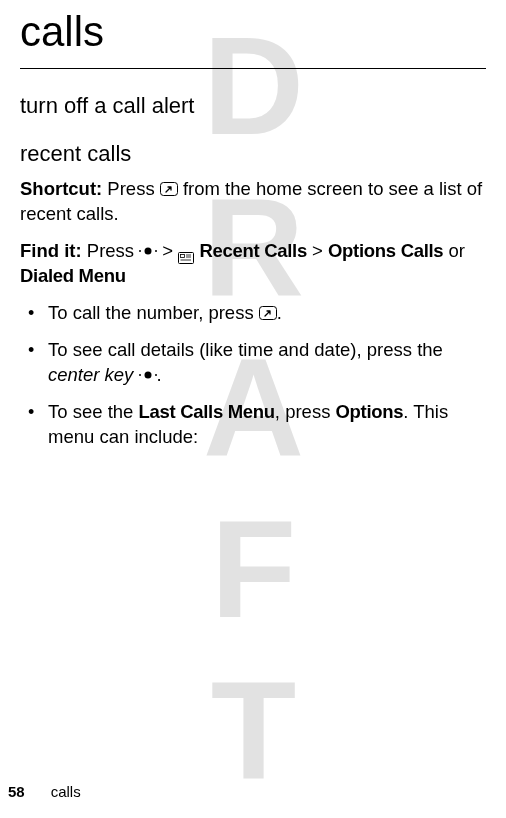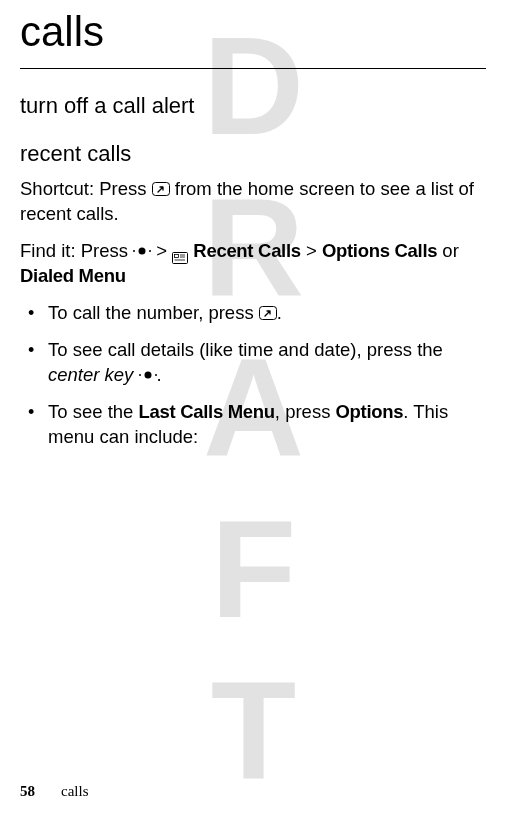--- a/index.html
+++ b/index.html
@@ -59,21 +59,21 @@
       font-size: 18.5px;
       line-height: 1.35;
       margin-bottom: 12px;
     }
     .condensed-bold {
       font-weight: bold;
       font-family: "Arial Narrow", Arial, sans-serif;
       letter-spacing: -0.3px;
     }
     .bold {
-      font-weight: normal;
+      font-weight: bold;
     }
     .italic {
       font-style: italic;
     }
     ul.bullets {
       list-style: none;
       padding-left: 28px;
       margin-bottom: 12px;
     }
     ul.bullets li {
@@ -139,23 +139,22 @@
       height: 13px;
       vertical-align: middle;
     }
     .check {
       font-size: 18px;
       display: inline-block;
     }
     .footer {
       position: absolute;
       bottom: 18px;
-      left: 20px;
+      left: 8px;
       font-size: 15px;
-      font-family: Liberation Serif, serif;
     }
     .footer .pagenum {
       font-weight: bold;
       margin-right: 26px;
     }
   </style>
 </head>
 <body>
 
 <div class="watermark">DRAFT</div>

